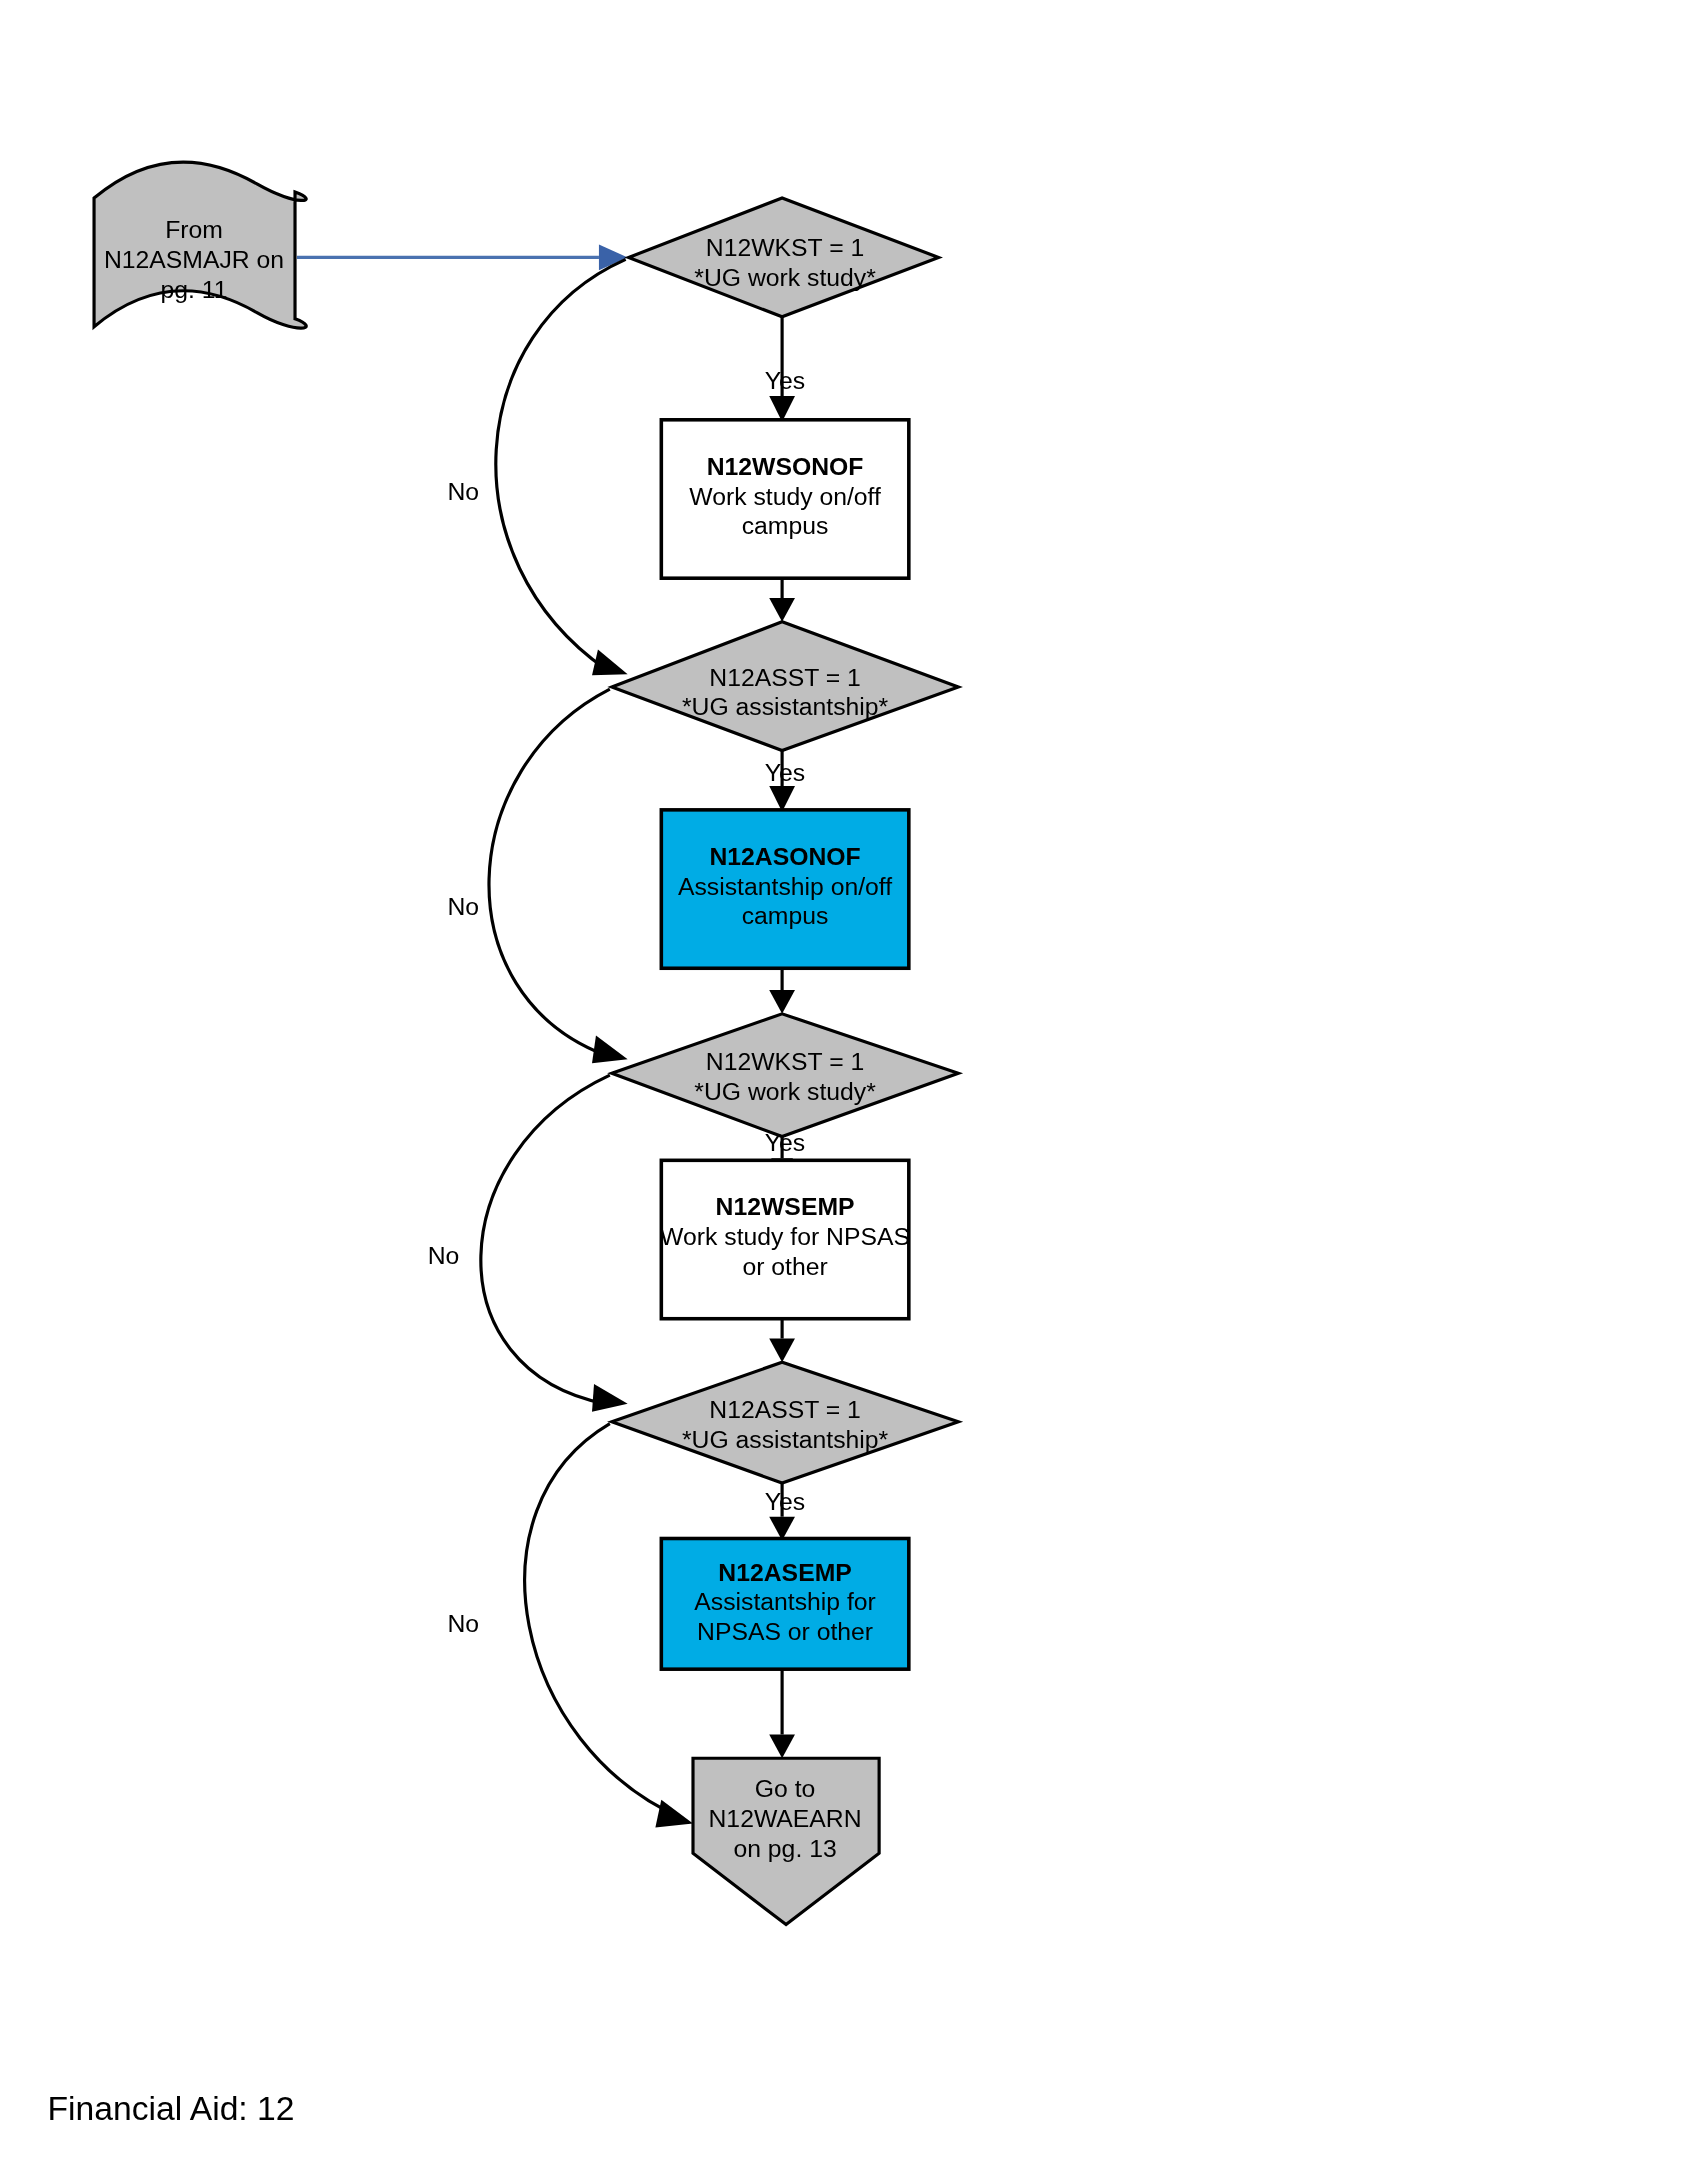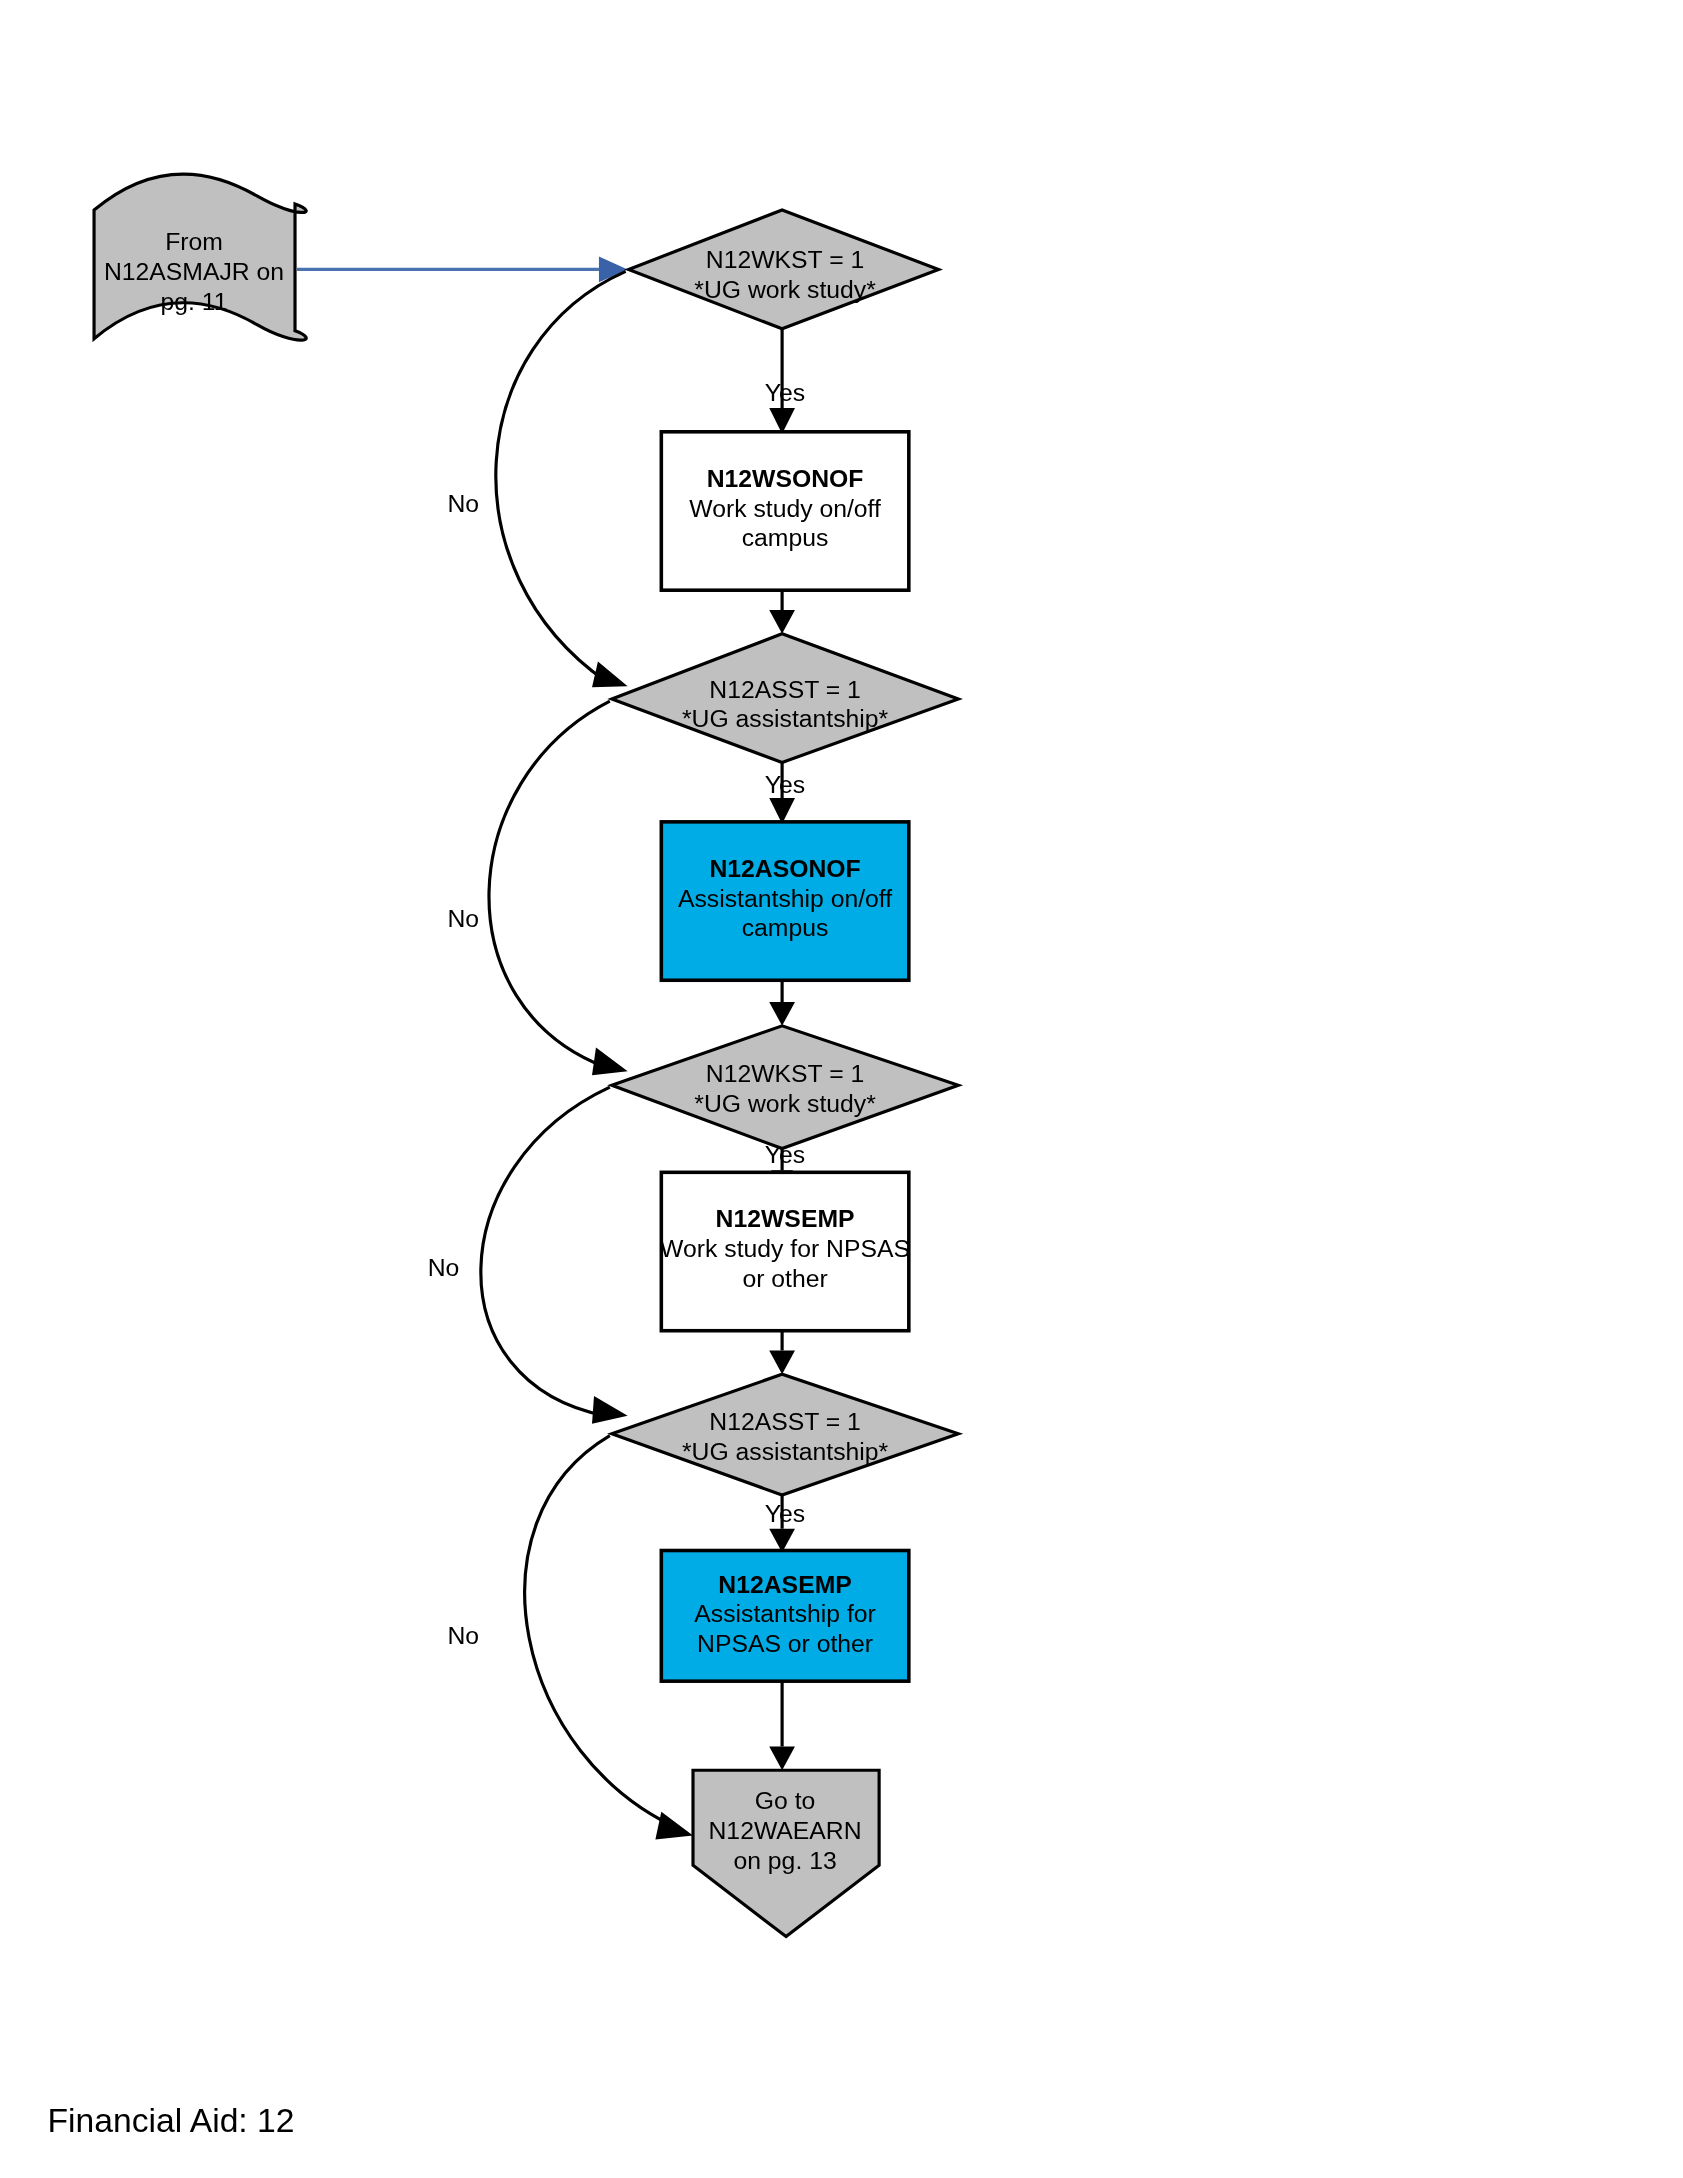--- a/index.html
+++ b/index.html
@@ -9,21 +9,21 @@
   }
   body {
     width: 1683px;
     height: 2178px;
     position: relative;
     font-family: "Liberation Sans", sans-serif;
     overflow: hidden;
   }
   #flow-root {
     position: absolute;
-    top: 16px; left: 0;
+    top: 4px; left: 0;
     width: 1683px;
     height: 1736px;
     text-align: center;
   }
   svg.flow-canvas {
     display: block;
     width: 1683px;
     height: 2178px;
   }
   .shape-gray   { fill: #c0c0c0; stroke: #000000; stroke-width: 3.2; }

